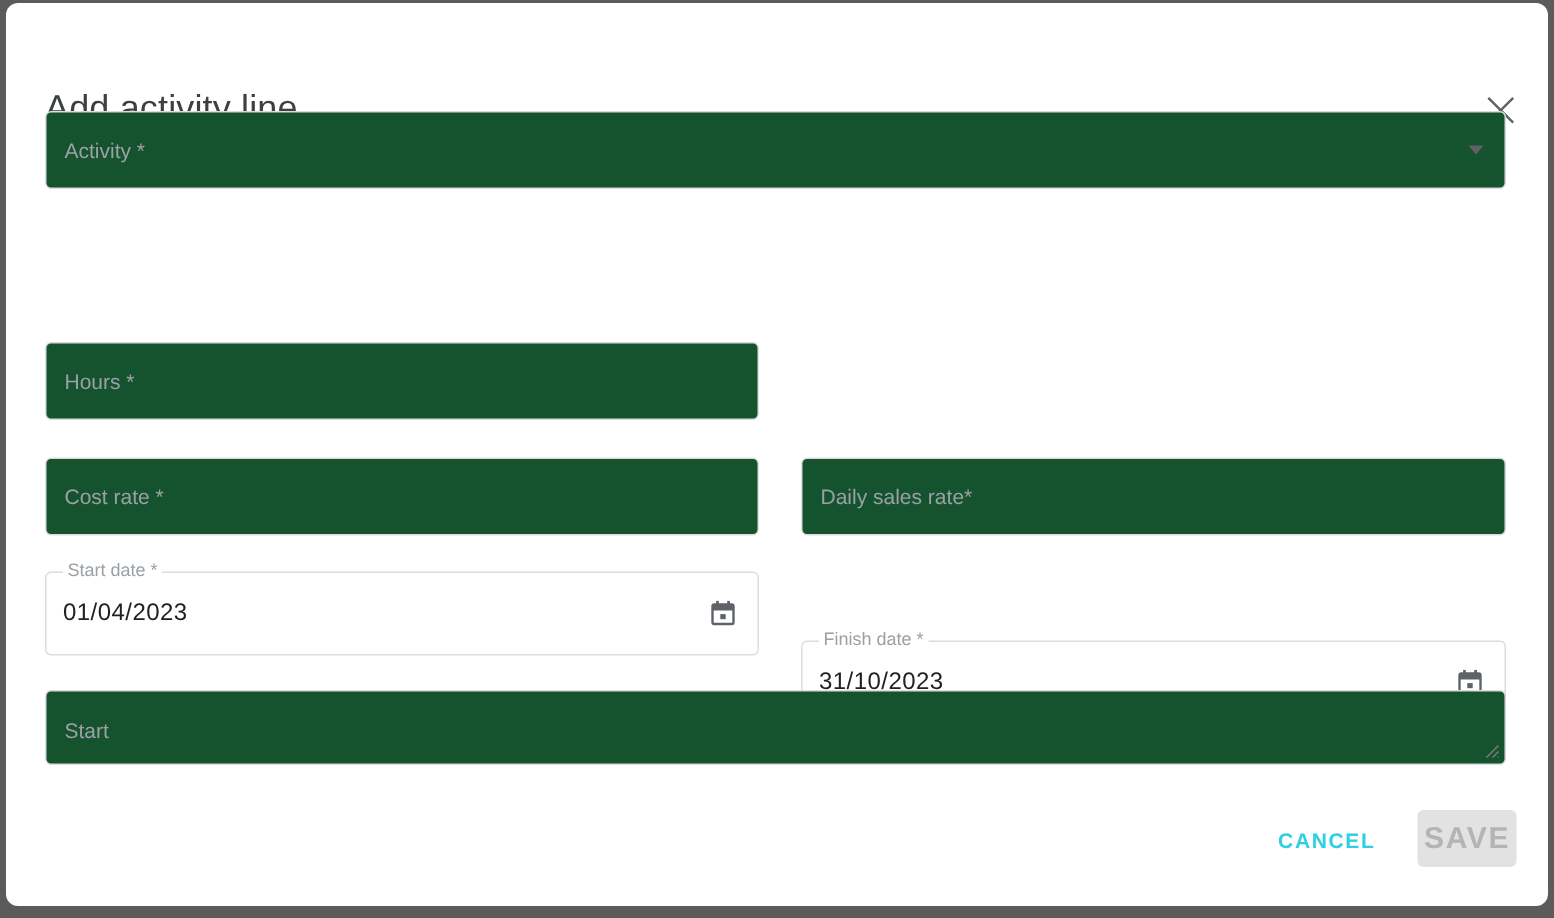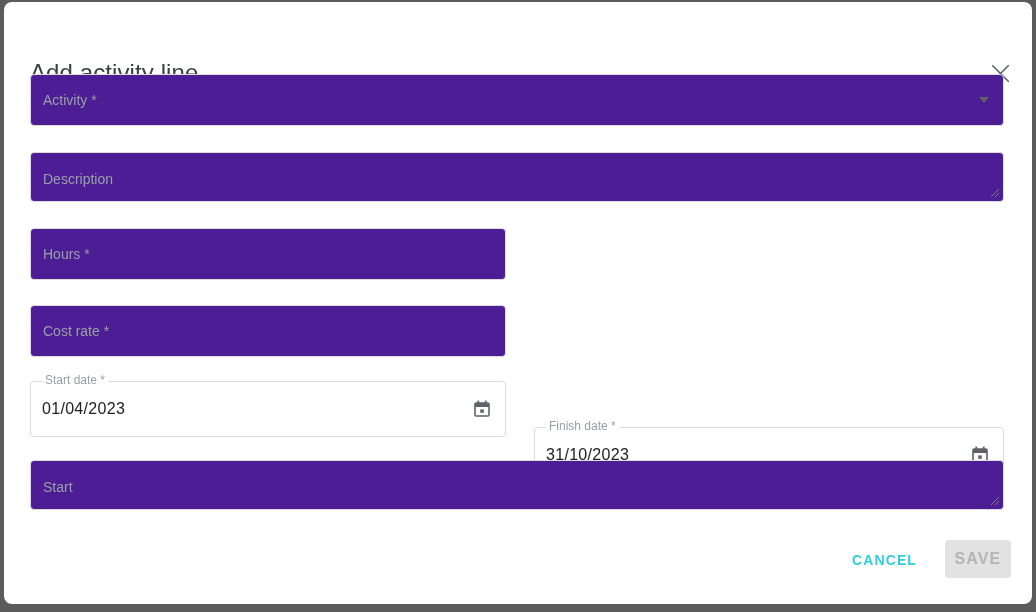--- a/index.html
+++ b/index.html
@@ -53,21 +53,21 @@
   .form-area {
     position: absolute;
     left: 0; top: 0; right: 0; bottom: 0;
   }
 
   
   .field {
     position: absolute;
     border: 1px solid #dcdcdc;
     border-radius: 4px;
-    background: #4c1d95;
+    background: #14532d;
   }
   .field .ph {
     position: absolute;
     left: 12px;
     font-size: 14px;
     color: #9aa0a6;
     white-space: nowrap;
   }
 
   
@@ -159,21 +159,21 @@
   .btn-save {
     position: absolute;
     right: 21px; bottom: 26px;
     width: 66px; height: 38px;
     display: flex; align-items: center; justify-content: center;
     background: #e2e2e2;
     border: none;
     border-radius: 4px;
     color: #b4b4b4;
     font-family: "Liberation Sans", sans-serif;
-    font-size: 16px;
+    font-size: 20px;
     font-weight: bold;
     letter-spacing: 1.1px;
     cursor: default;
     text-align: center;
   }
 </style>
 </head>
 <body>
 
 <div class="backdrop"></div>
@@ -189,35 +189,32 @@
     </button>
   </div>
 
   <div class="form-area">
 
     <div class="field single" style="left:26px; top:72px; width:974px; height:52px;">
       <span class="ph">Activity *</span>
       <span class="dropdown-arrow"></span>
     </div>
 
-    <div class="field area" style="left:26px; top:150px; width:974px; height:50px;">
-      <span class="ph">Description</span>
-      <svg class="resize-grip" viewBox="0 0 12 12">
-        <path d="M11 3 L3 11 M11 7 L7 11 M11 10.5 L10.5 11" stroke="#7a7a7a" stroke-width="1" fill="none"></path>
-      </svg>
-    </div>
 
     <div class="field single" style="left:26px; top:303px; width:476px; height:52px;">
       <span class="ph">Cost rate *</span>
     </div>
 
     <div class="field single" style="left:26px; top:226px; width:476px; height:52px;">
       <span class="ph">Hours *</span>
     </div>
 
+    <div class="field single" style="left:530px; top:303px; width:470px; height:52px;">
+      <span class="ph">Daily sales rate*</span>
+    </div>
 
     <div class="datefield" style="left:26px; top:379px; width:476px;text-align:center;">
       <span class="notch-mask" style="width:74px;"></span>
       <span class="outline"></span>
       <span class="notch-label">Start date *</span>
       <span class="value">01/04/2023</span>
       <button class="cal-btn">
         <svg width="20" height="20" viewBox="0 0 20 20">
           <rect x="3" y="4" width="14" height="13" rx="1.2" fill="none" stroke="#5f6368" stroke-width="1.6"></rect>
           <rect x="3" y="4" width="14" height="4" fill="#5f6368"></rect>

